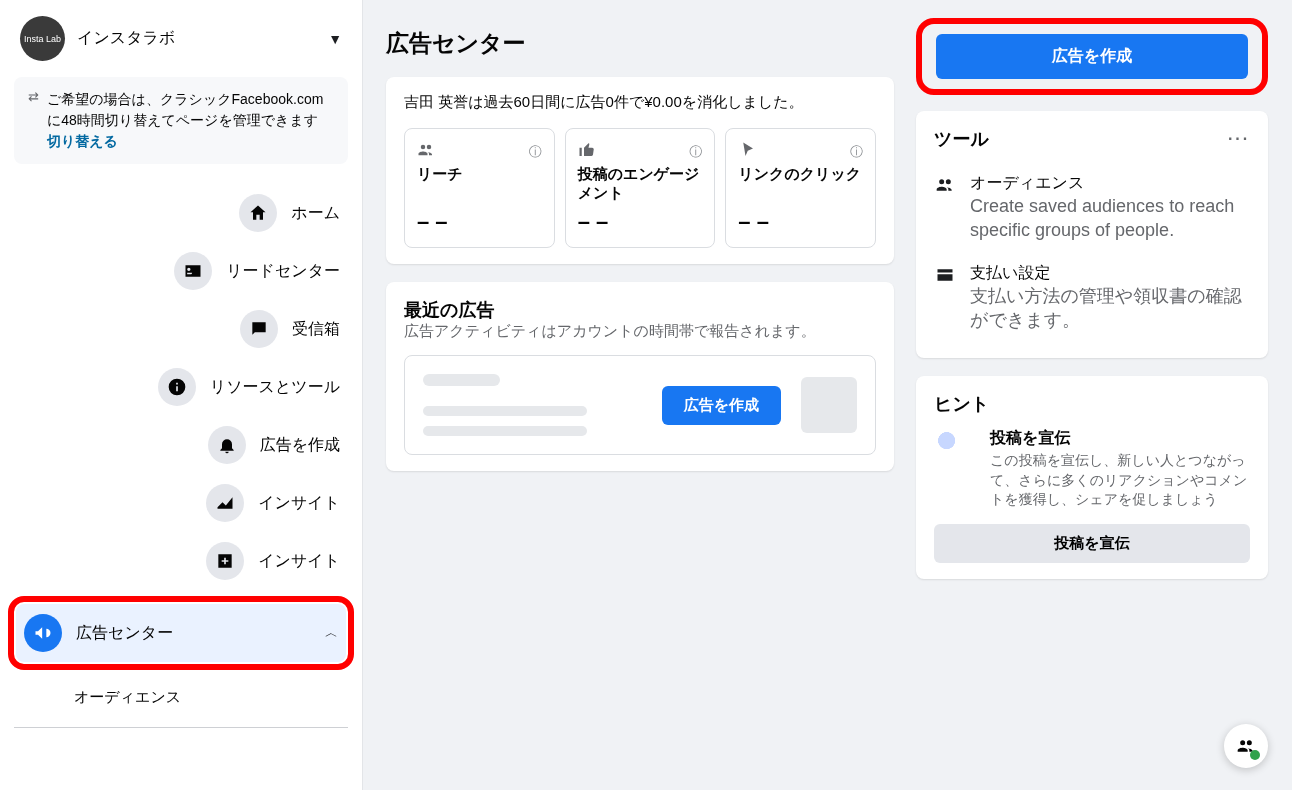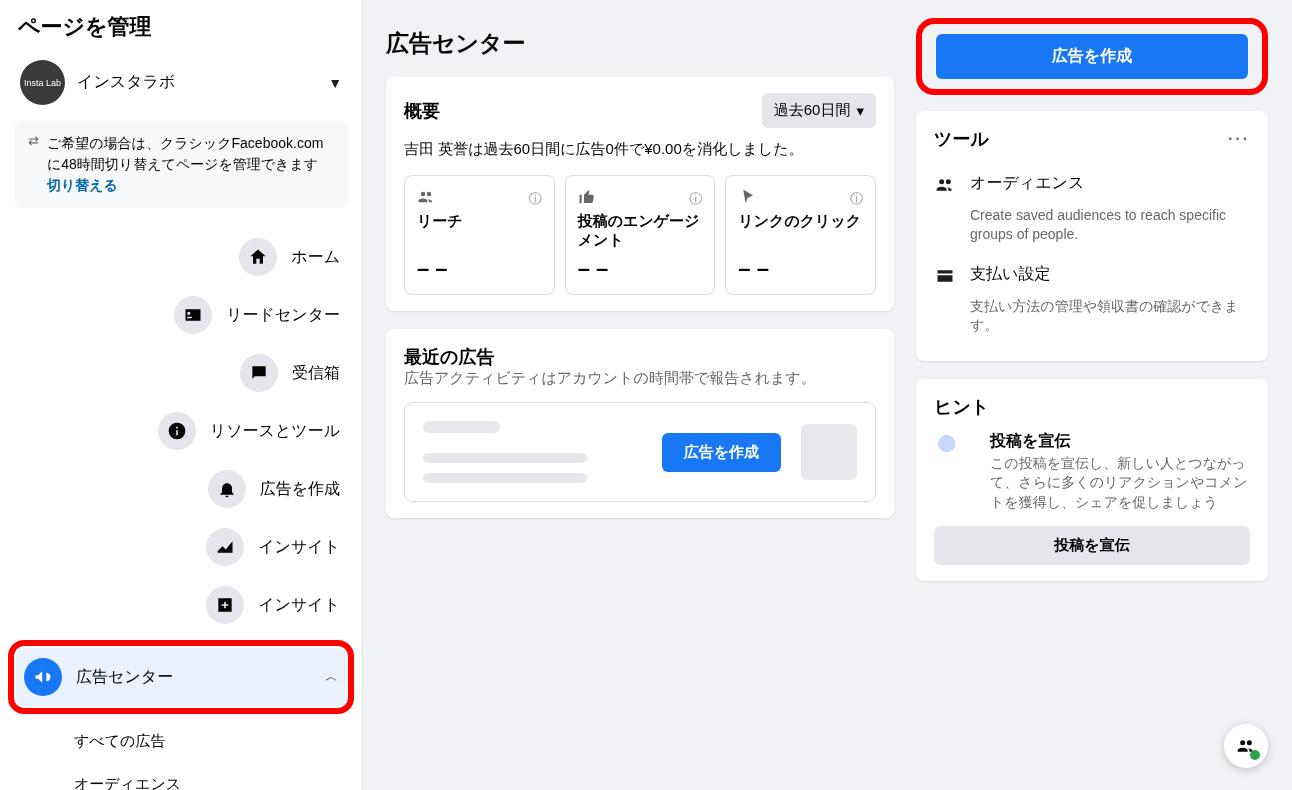--- a/index.html
+++ b/index.html
@@ -113,21 +113,21 @@
 .col-right { width: 352px; }
 .hero-ring { border: 6px solid #ff0000; border-radius: 18px; padding: 10px 14px; margin-bottom: 16px;}
 .hero-btn {
   width: 100%; background: #1877f2; color: #fff; border: none;
   padding: 12px; border-radius: 6px; font-size: 16px; font-weight: 700;
   cursor: pointer;
 }
 .tool-item { display: flex; gap: 14px; padding: 10px 0; }
 .tool-item .ic { flex: none; color: #1c1e21; font-size: 18px; padding-top:2px; width: 22px; text-align:center; }
 .tool-item .ttl { font-size: 16px; }
-.tool-item .desc { font-size: 14px; color: #65676b; margin-top: 12px; line-height:1.35; }
+.tool-item .desc { font-size: 18px; color: #65676b; margin-top: 0; line-height:1.35; }
 .card-header-row .more { color: #65676b; cursor: pointer; font-weight:700; letter-spacing:2px;}
 .hint-img {
   width: 42px; height: 42px; border-radius: 50%;
   background: radial-gradient(circle at 30% 30%, #c7d7ff 20%, #fff 21%),
               radial-gradient(circle at 60% 55%, #c7d7ff 22%, #fff 23%),
               radial-gradient(circle at 45% 70%, #b0c8ff 18%, #fff 19%);
   background-color: #f5f8ff;
   flex: none;
 }
 .hint-row { display: flex; gap: 14px; margin-bottom: 14px;}
@@ -145,21 +145,20 @@
   cursor: pointer;
 }
 .fab-dot { position: absolute; right: 8px; bottom: 8px; width: 10px; height:10px; border-radius:50%; background:#31a24c; }
 svg.ico { width: 20px; height: 20px; fill: currentColor; }
 .nav-item.expanded svg.ico { fill: #fff; }
 </style>
 </head>
 <body>
 
 <aside class="sidebar">
-  <div class="sidebar-title">ページを管理</div>
 
   <div class="page-selector">
     <div class="page-avatar">Insta Lab</div>
     <div class="name">インスタラボ</div>
     <div class="dd">▼</div>
   </div>
 
   <div class="notice">
     <div class="icons">⇄</div>
     <div>
@@ -233,40 +232,32 @@
               <path d="M3 10v4h3l5 5V5L6 10H3zm13-3v10a5 5 0 000-10z"></path>
             </svg>
           </span>
         <span>広告センター</span>
         <span class="chev">︿</span>
       </li>
     </div>
   </ul>
 
   <ul class="subnav">
-    <li class="subnav-item">すべての広告</li>
     <li class="subnav-item">オーディエンス</li>
   </ul>
 
   <div class="divider"></div>
 
 </aside>
 
 <main class="main">
   <div class="col-left">
     <h1 class="page-title">広告センター</h1>
 
     <section class="card">
-      <div class="card-header-row">
-        <div class="card-title">概要</div>
-        <button class="dd-btn">
-          <span>過去60日間</span>
-          <span>▾</span>
-        </button>
-      </div>
       <div class="summary-text">吉田 英誉は過去60日間に広告0件で¥0.00を消化しました。</div>
       <div class="metric-row">
         <div class="metric">
           <div class="top-row">
             <span><svg class="ico" viewBox="0 0 24 24" style="width:18px;height:18px;fill:#65676b">
                   <path d="M8 11a3 3 0 100-6 3 3 0 000 6zm8 0a3 3 0 100-6 3 3 0 000 6zM2 19v-2c0-2 4-3 6-3s6 1 6 3v2H2zm14 0v-2c0-1-1-2-2-2 2 0 6 1 6 3v1h-4z"></path>
                 </svg></span>
             <span style="color:#8a8d91;font-size:13px">ⓘ</span>
           </div>
           <div class="label">リーチ</div>

